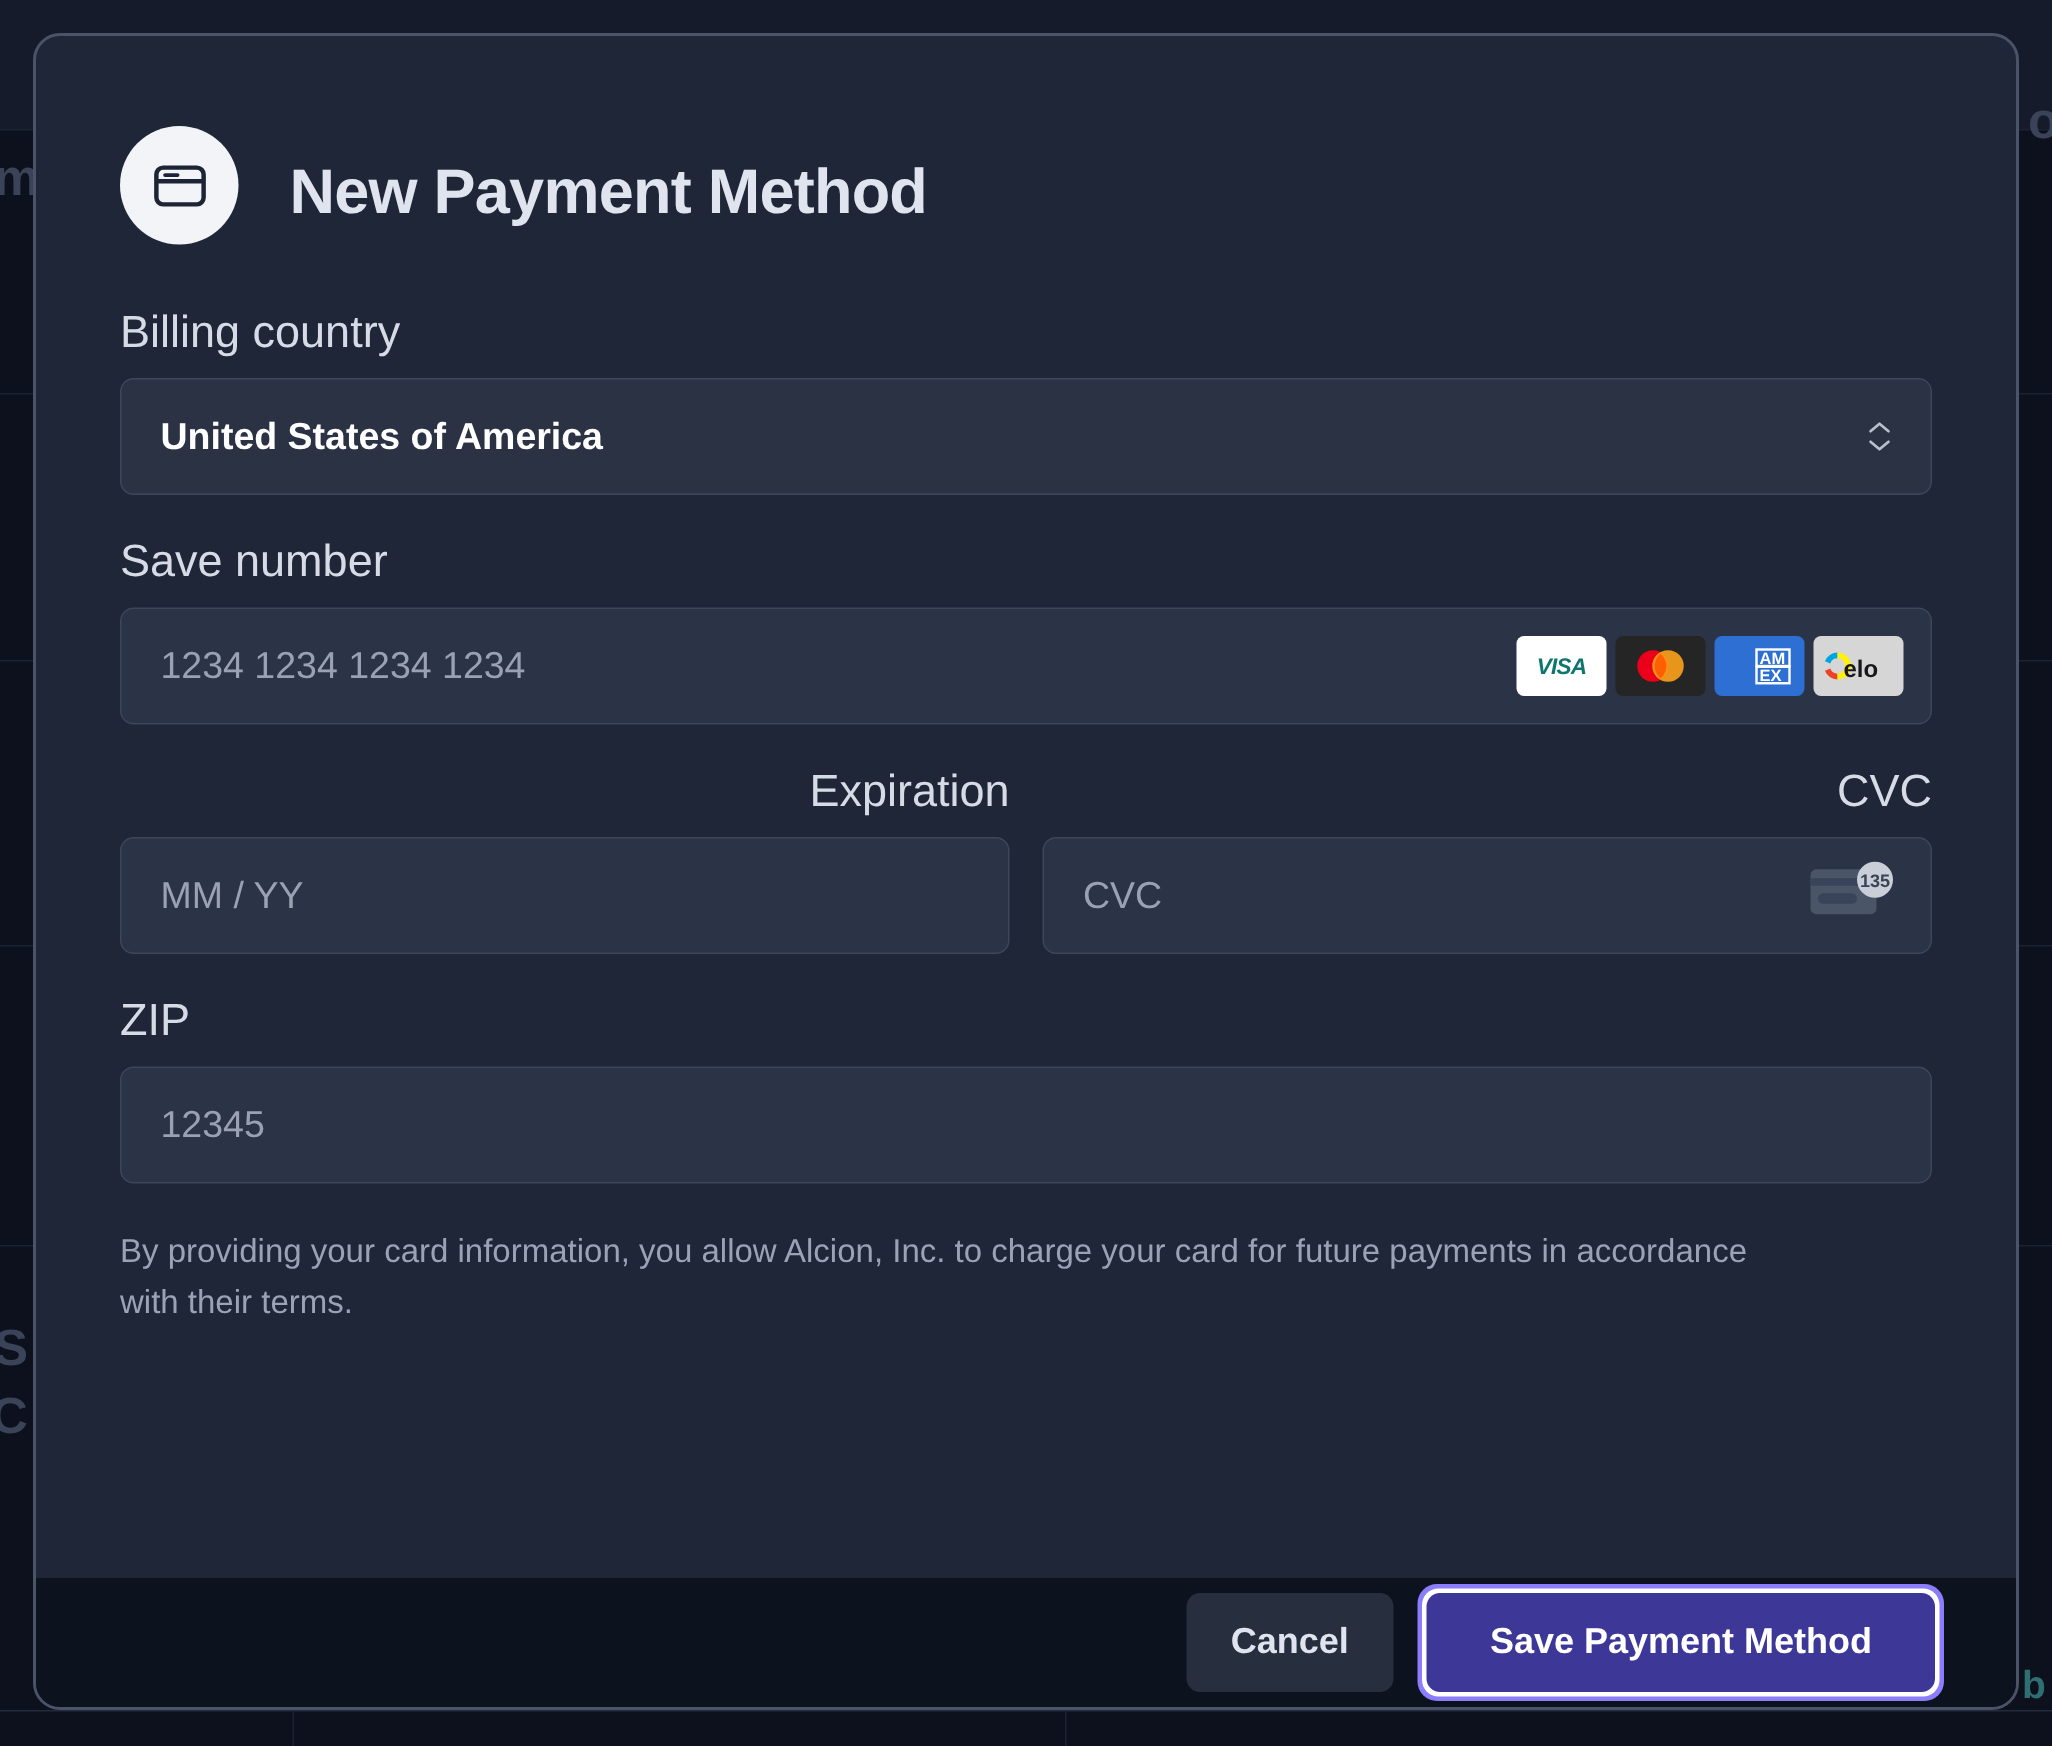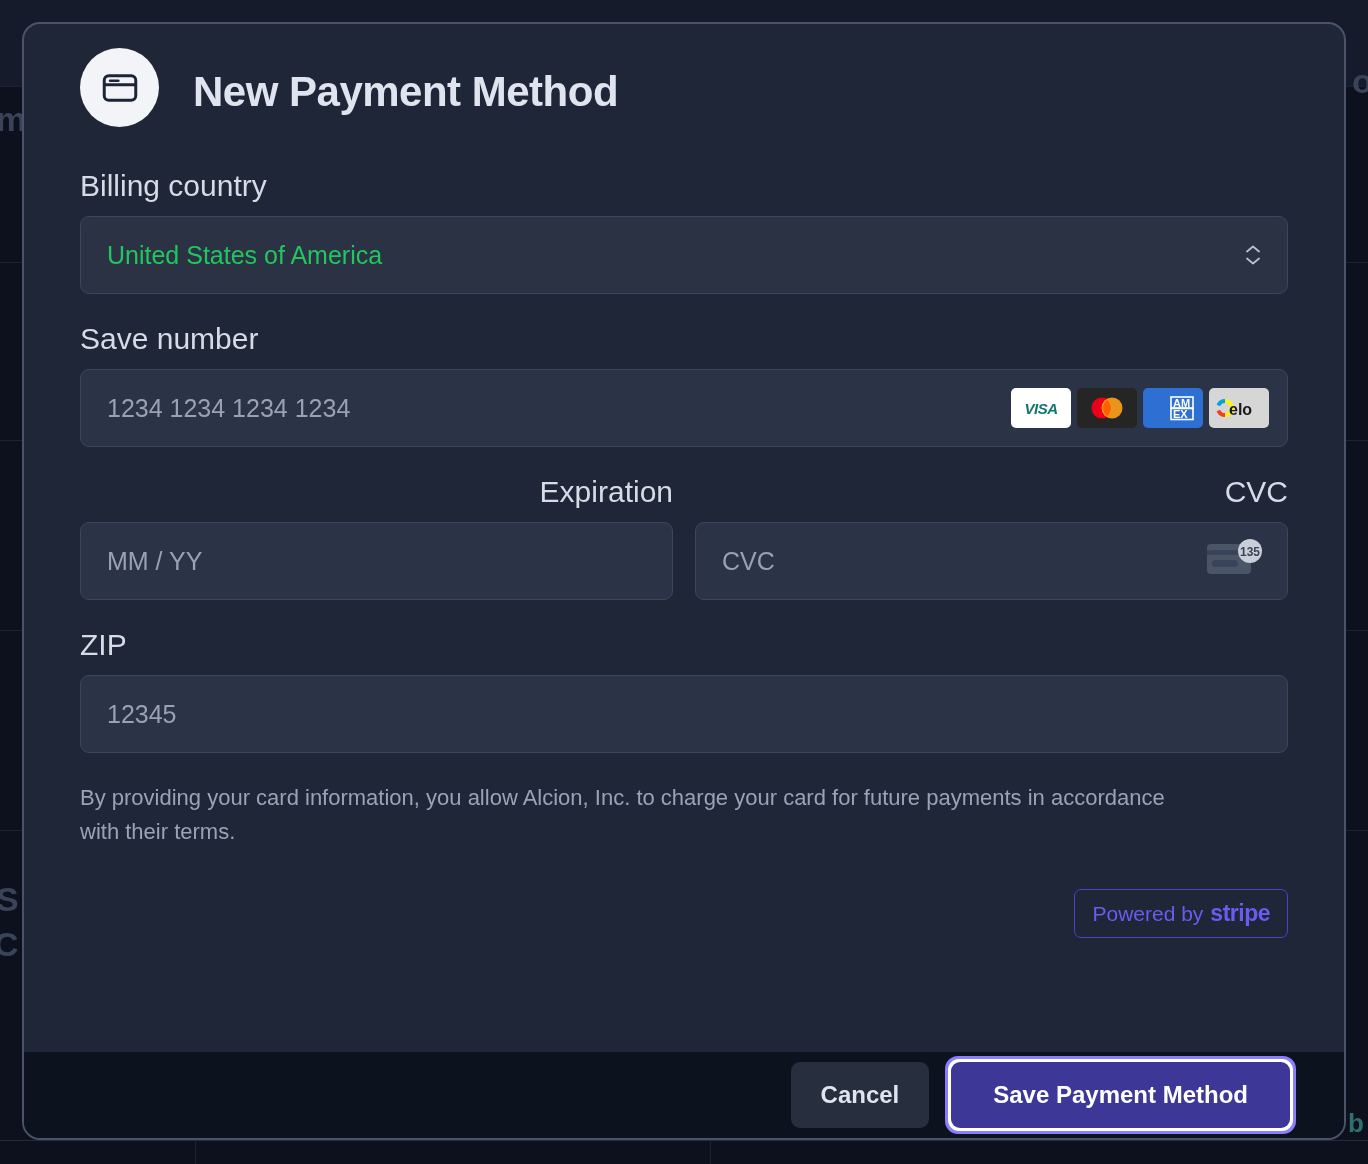--- a/index.html
+++ b/index.html
@@ -58,21 +58,21 @@
     background: #1e2637;
     border: 2px solid #4a5368;
     border-radius: 18px;
     overflow: hidden;
     display: flex;
     flex-direction: column;
   }
 
   #modal-body {
     flex: 1;
-    padding: 24px 56px 0 56px;
+    padding: 60px 56px 0 56px;
   }
 
   
   .header {
     display: flex;
     align-items: flex-start;
     gap: 34px;
     margin-bottom: 42px;
   }
   .header-icon {
@@ -112,22 +112,22 @@
     display: flex;
     align-items: center;
     padding: 0 26px;
     margin-bottom: 28px;
   }
   .input-box.select-box {
     background: #2a3244;
   }
   .input-value {
     font-size: 25px;
-    color: #22c55e;
-    font-weight: normal;
+    color: #ffffff;
+    font-weight: bold;
   }
   .input-placeholder {
     font-size: 25px;
     color: #99a1b2;
   }
   .select-chevron {
     position: absolute;
     right: 26px;
     top: 50%;
     transform: translateY(-50%);
@@ -362,26 +362,20 @@
         </div>
       </div>
 
       <label class="field-label">ZIP</label>
       <div class="input-box">
         <span class="input-placeholder">12345</span>
       </div>
 
       <p class="disclaimer">By providing your card information, you allow Alcion, Inc. to charge your card for future payments in accordance with their terms.</p>
 
-      <div class="stripe-row">
-        <div class="stripe-badge">
-          <span class="pw">Powered by</span>
-          <span class="sw">stripe</span>
-        </div>
-      </div>
 
     </div>
   </div>
 
   <div id="modal-footer">
     <button class="btn btn-cancel">Cancel</button>
     <div class="btn-save-wrap">
       <div class="btn-save-inner">
         <button class="btn btn-save">Save Payment Method</button>
       </div>

